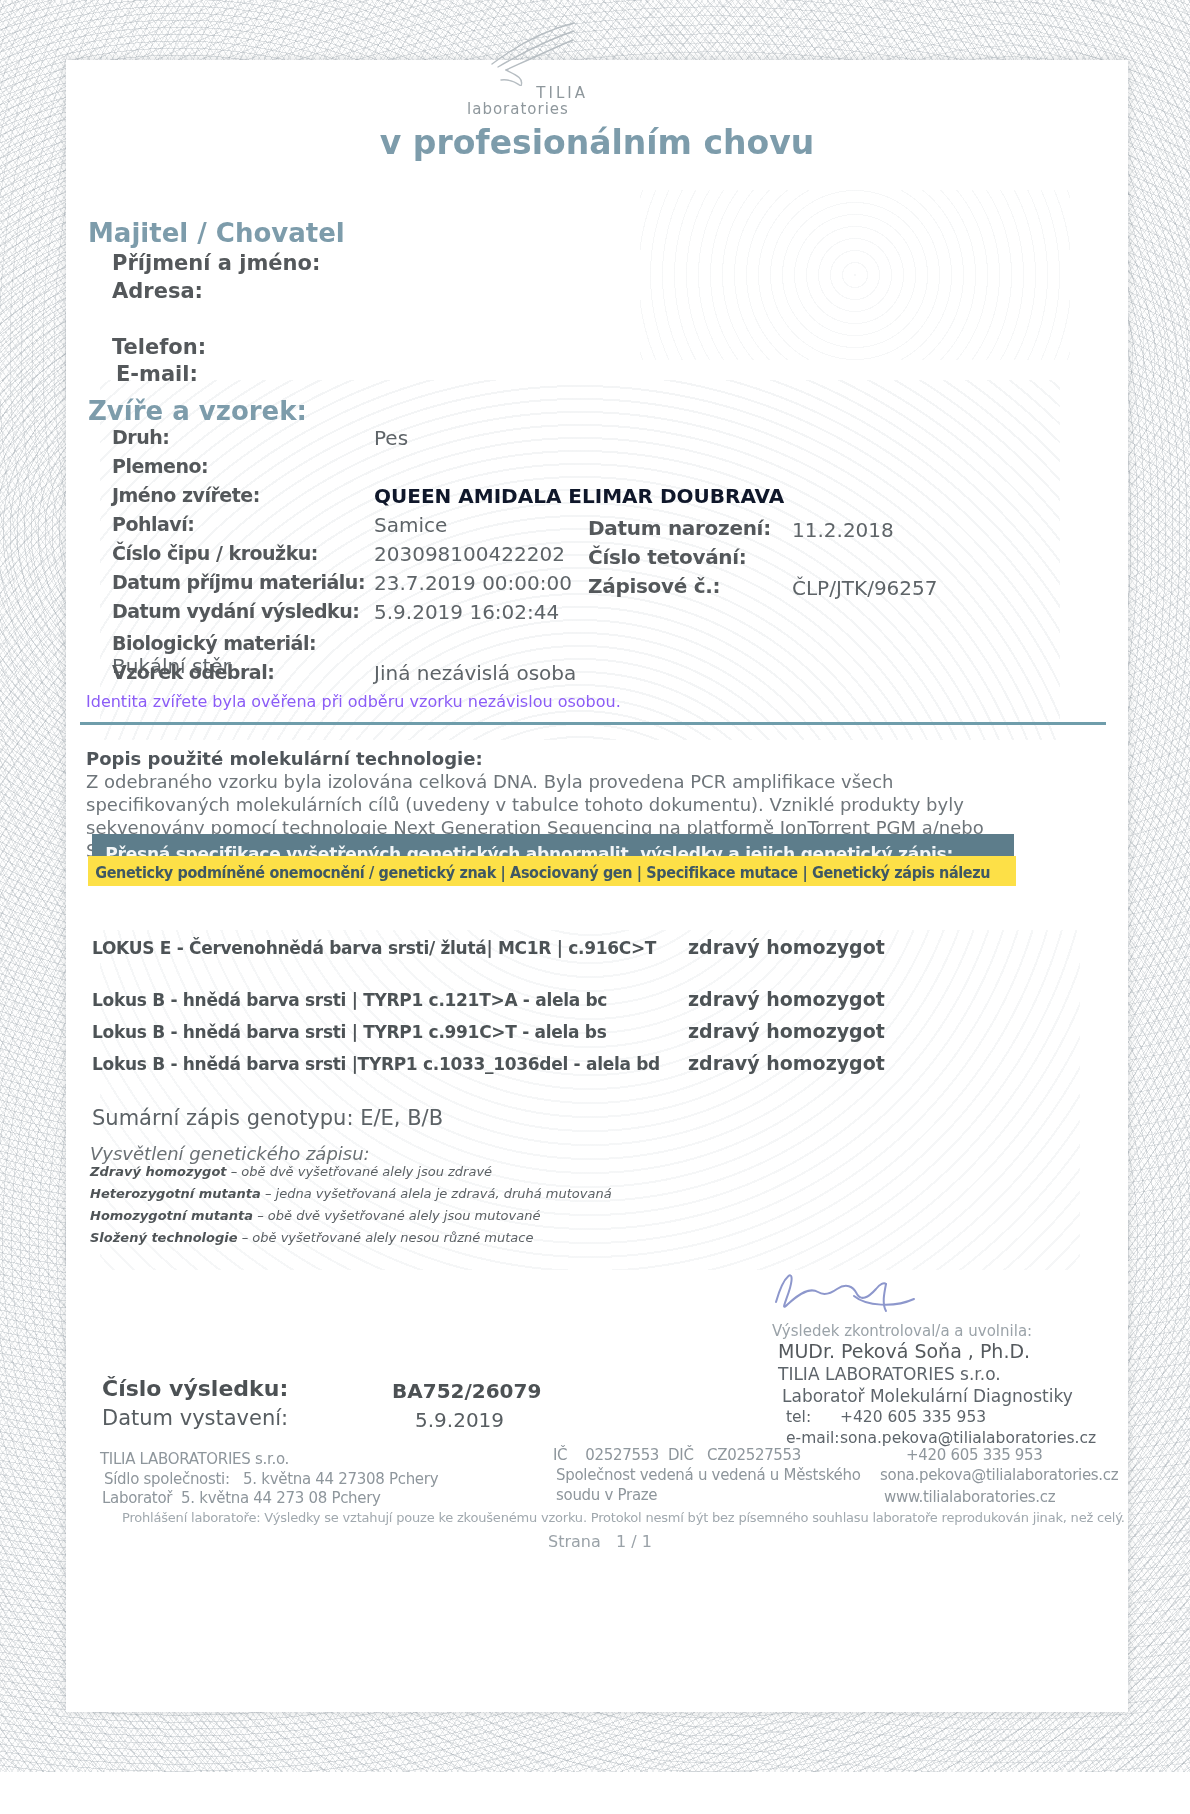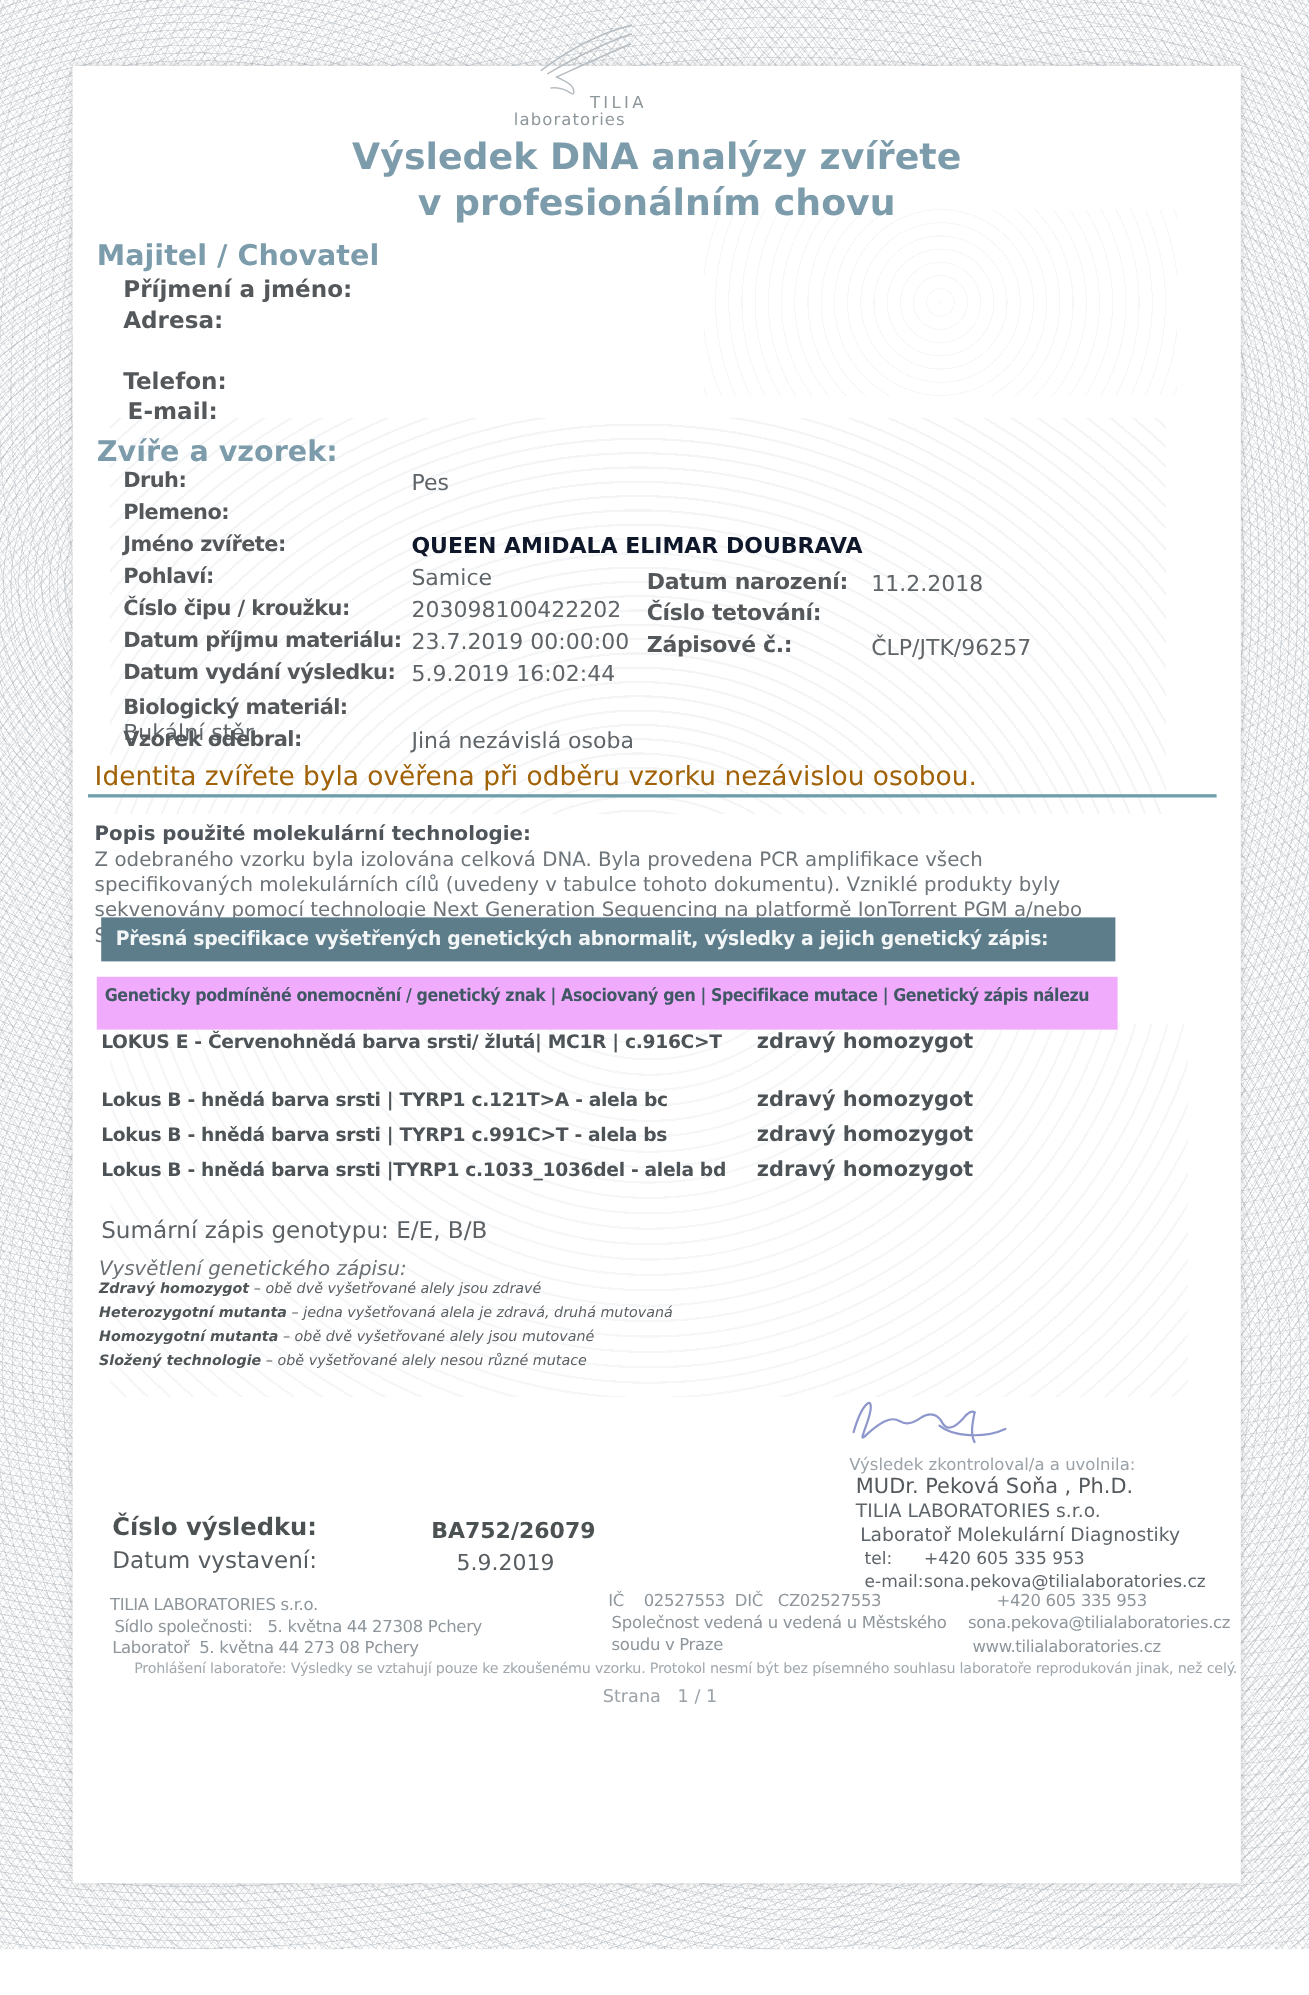--- a/index.html
+++ b/index.html
@@ -43,32 +43,32 @@
 
   .frow { display:flex; height:29px; white-space:nowrap; }
   .frow .fl { width:262px; flex:none; color:#54585b; font-weight:bold; font-size:19px; letter-spacing:-0.5px; }
   .frow .fv { color:#5e6468; font-size:20px; }
   .frow .fv.b { font-weight:bold; color:#0f172a; }
   .gap3 { margin-top:3px;flex-direction:column; }
 
   .rlabel { color:#54585b; font-weight:bold; font-size:20px; letter-spacing:-0.3px; white-space:nowrap; }
   .rvalue { color:#5e6468; font-size:20px; white-space:nowrap; }
 
-  .note { color:#a16207; font-size:24px; }
+  .note { color:#8b5cf6; font-size:16px; }
   .divider { left:80px; top:722px; width:1026px; height:3px; background:#6f9dab; }
 
   .tech-h { color:#4f555a; font-weight:bold; font-size:18px; }
   .tech-b { color:#6e757a; font-size:18px; line-height:23px; width:946px; }
 
   .banner { left:92px; top:834px; width:922px; height:40px; background:#5d7d8b;
             overflow:hidden; }
   .banner span { display:inline-block; transform:scaleX(.95); transform-origin:left center;
             color:#f3f6f7; font-weight:bold; font-size:18px; line-height:40px;
             padding-left:14px; letter-spacing:-0.3px; white-space:nowrap; }
-  .thead  { left:88px; top:888px; width:928px; height:48px; background:#f0abfc; overflow:hidden; }
+  .thead  { left:88px; top:856px; width:928px; height:30px; background:#fde047; overflow:hidden; }
   .thead span { display:inline-block; transform:scaleX(.9); transform-origin:left center;
             color:#3f5863; font-weight:bold; font-size:16px; line-height:34px;
             padding-left:8px; letter-spacing:-0.4px; white-space:nowrap; }
 
   .rrow-test   { color:#4d5356; font-weight:bold; font-size:17px; letter-spacing:-0.3px; white-space:nowrap; }
   .rrow-result { color:#4d5356; font-weight:bold; font-size:19px; white-space:nowrap; }
 
   .summary { color:#5c6266; font-size:21px; }
   .leg-h   { color:#6a7074; font-size:18px; font-style:italic; }
   .leg-i   { font-size:13px; white-space:nowrap;font-style:italic; }
@@ -104,21 +104,20 @@
       <path d="M34 44 C 58 26, 88 10, 116 3"></path>
       <path d="M40 47 C 64 33, 92 19, 116 11"></path>
       <path d="M48 50 C 70 40, 96 28, 115 20"></path>
       <path d="M48 50 C 58 55, 66 58, 63 66 C 56 61, 50 59, 43 60"></path>
     </g>
   </svg>
   <div class="abs logo-text" style="left:448px;top:84px;">TILIA</div>
   <div class="abs logo-sub" style="left:448px;top:100px;">laboratories</div>
 
   <div class="abs title">
-    <div>Výsledek DNA analýzy zvířete</div>
     <div>v profesionálním chovu</div>
   </div>
 
   <div class="abs sect" style="left:88px;top:218px;">Majitel / Chovatel</div>
   <div class="abs flabel" style="left:112px;top:251px;">Příjmení a jméno:</div>
   <div class="abs flabel" style="left:112px;top:279px;">Adresa:</div>
   <div class="abs flabel" style="left:112px;top:335px;">Telefon:</div>
   <div class="abs flabel" style="left:116px;top:362px;">E-mail:</div>
 
   <div class="abs sect" style="left:88px;top:396px;">Zvíře a vzorek:</div>

